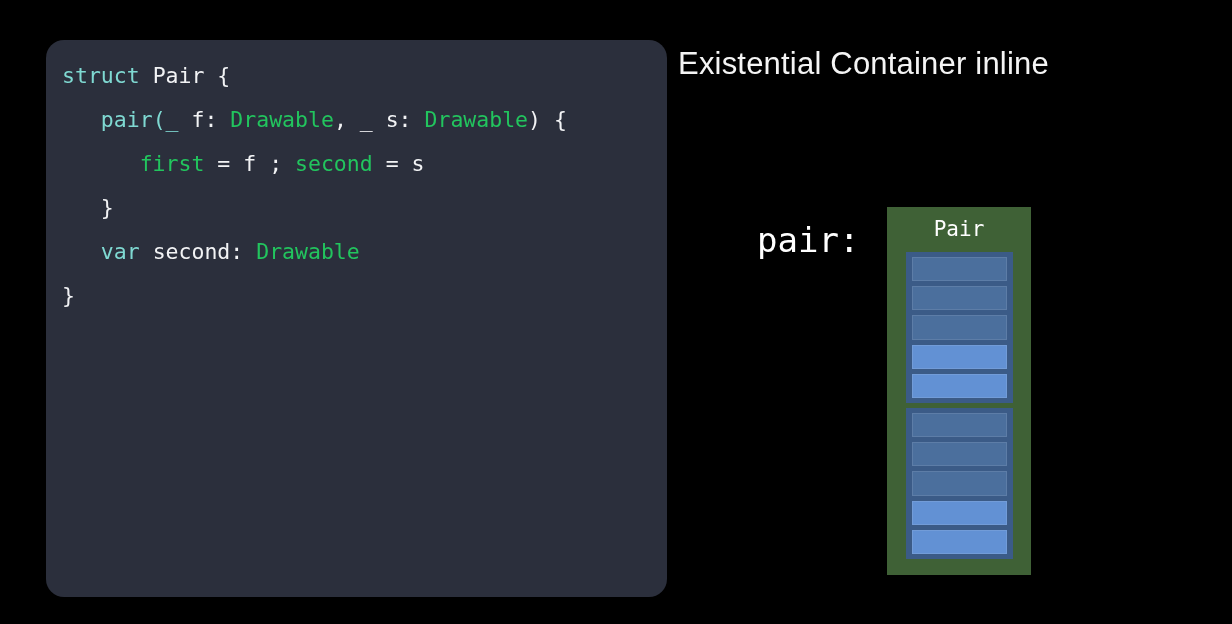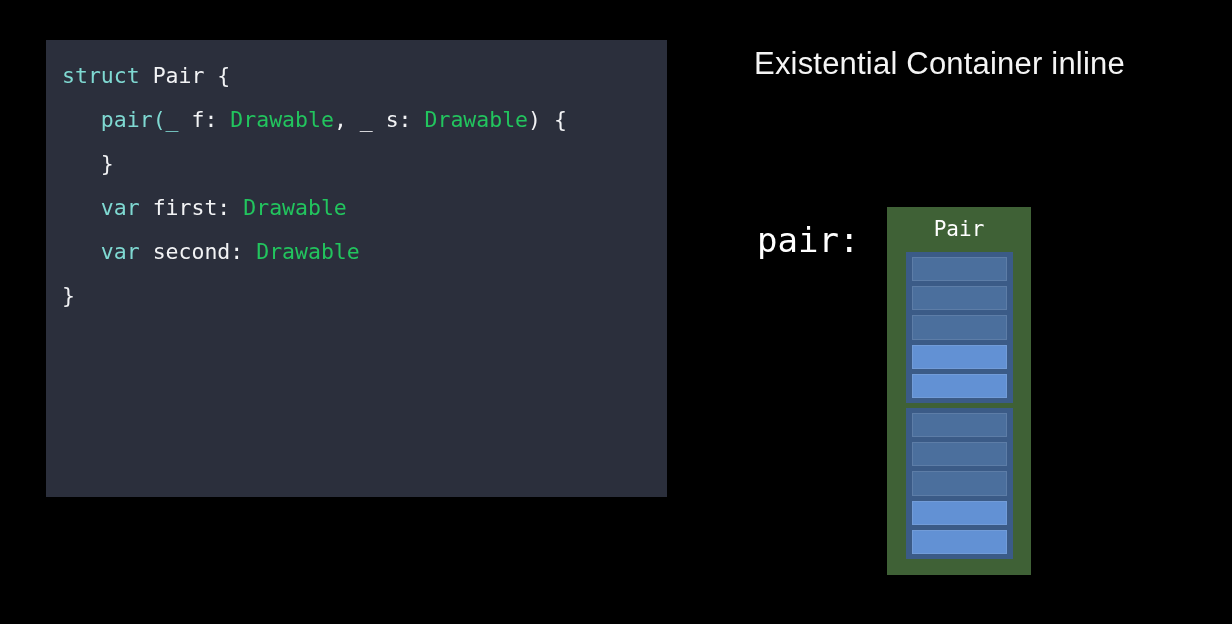--- a/index.html
+++ b/index.html
@@ -14,46 +14,47 @@
     overflow: hidden;
     font-family: "Liberation Sans", sans-serif;
   }
 
   
   #code-panel {
     position: absolute;
     left: 46px;
     top: 40px;
     width: 621px;
-    height: 457px;
+    height: 557px;
     background: #2b2f3c;
     box-sizing: border-box;
     padding: 14px 0 12px 0;
     overflow: hidden;
+    border-radius: 18px;
   }
   .code-line {
     font-family: "DejaVu Sans Mono", "Liberation Mono", monospace;
     font-size: 21.5px;
     line-height: 44px;
     height: 44px;
     white-space: pre;
     padding-left: 16px;
     color: #ffffff;
     letter-spacing: 0px;
   }
 
   .kw   { color: #7fd9d2; }  
   .typ  { color: #22c55e; }  
   .pln  { color: #f2f3f5; }  
   .pct  { color: #7fd9d2; }  
 
   
   #diagram-title {
     position: absolute;
-    left: 754px;
+    left: 678px;
     top: 46px;
     font-family: "Liberation Sans", sans-serif;
     font-size: 31px;
     font-weight: 300;
     color: #f4f4f4;
     letter-spacing: 0.2px;
     white-space: nowrap;
   }
 
   #pair-var-label {
@@ -111,22 +112,22 @@
   }
   .cell.dark  { background: #4b6f9d; }
   .cell.light { background: #6291d4; }
 </style>
 </head>
 <body>
 
 <div id="code-panel">
     <div class="code-line"><span class="kw">struct</span><span class="pln"> </span><span class="pln">Pair</span><span class="pln"> {</span></div>
     <div class="code-line"><span class="pln">   </span><span class="kw">pair</span><span class="pct">(</span><span class="pct">_</span><span class="pln"> f: </span><span class="typ">Drawable</span><span class="pln">, </span><span class="pln">_</span><span class="pln"> s: </span><span class="typ">Drawable</span><span class="pln">) {</span></div>
+    <div class="code-line"><span class="pln">      </span><span class="typ">first</span><span class="pln"> = f ; </span><span class="typ">second</span><span class="pln"> = s</span></div>
     <div class="code-line"><span class="pln">   }</span></div>
-    <div class="code-line"><span class="pln">   </span><span class="kw">var</span><span class="pln"> first: </span><span class="typ">Drawable</span></div>
     <div class="code-line"><span class="pln">   </span><span class="kw">var</span><span class="pln"> second: </span><span class="typ">Drawable</span></div>
     <div class="code-line"><span class="pln">}</span></div>
     <div class="code-line"><span class="pln"> </span></div>
     <div class="code-line"><span class="pln"> </span></div>
   </div>
 
 <div id="diagram-title">Existential Container inline</div>
 
 <div id="pair-var-label">pair:</div>
 

